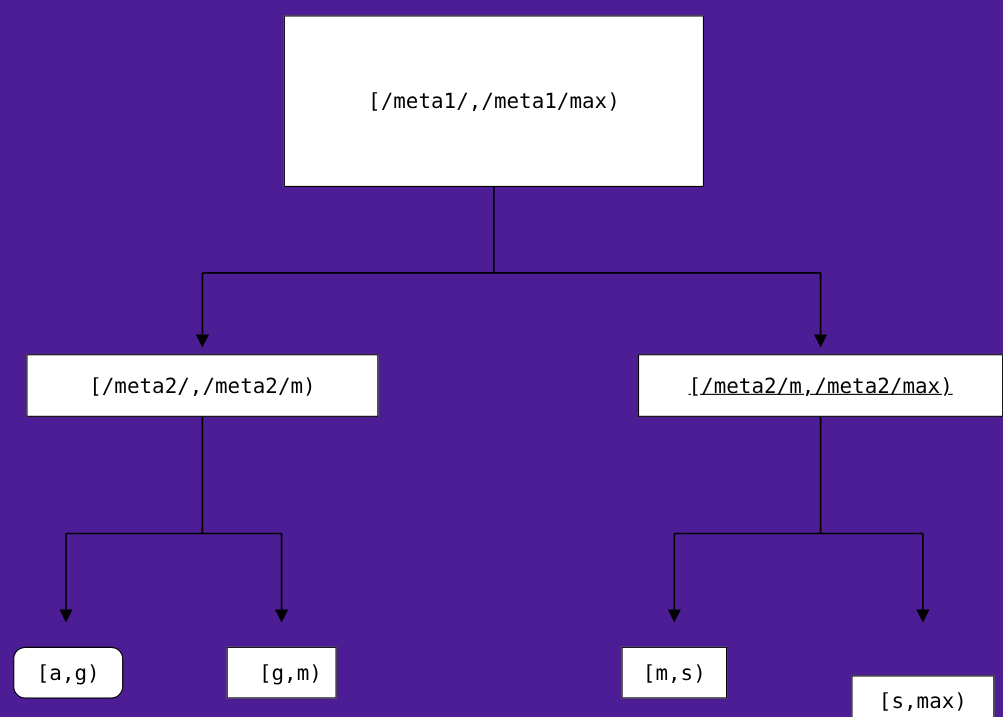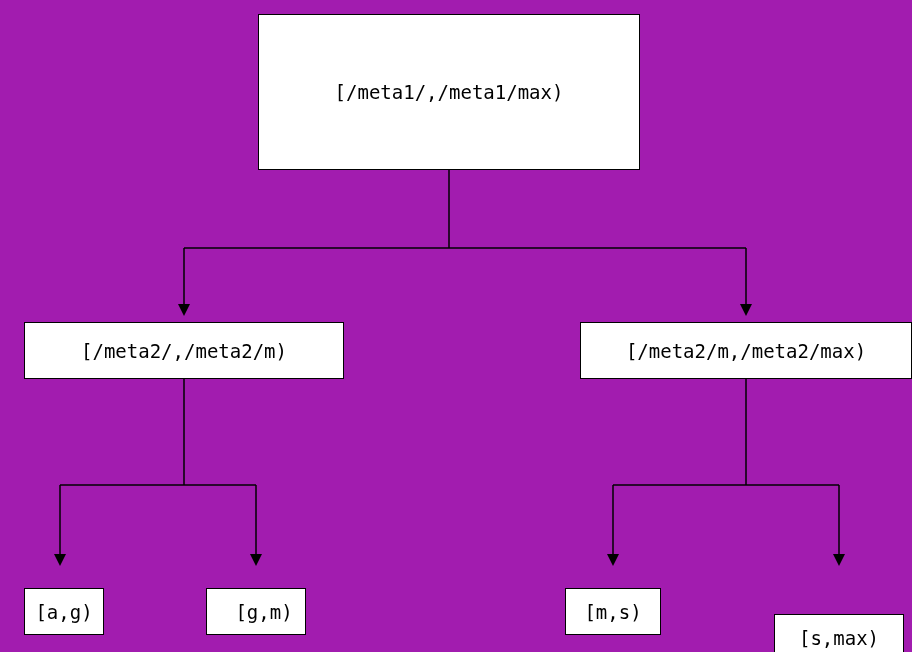--- a/index.html
+++ b/index.html
@@ -4,21 +4,21 @@
 <style>
   html, body {
     margin: 0;
     padding: 0;
     background: #ffffff;
   }
   .canvas {
     position: relative;
     width: 912px;
     height: 652px;
-    background: #a21caf;
+    background: #4c1d95;
     font-family: "DejaVu Sans Mono", "Liberation Mono", monospace;
     color: #000000;
     overflow: hidden;
   }
   .connectors {
     position: absolute;
     left: 0;
     top: 0;
     width: 912px;
     height: 652px;
@@ -29,22 +29,22 @@
     background: #ffffff;
     border: 1.5px solid #000000;
     display: flex;
     align-items: center;
     justify-content: center;
     font-size: 19px;
     white-space: nowrap;
   }
   .node-root   { left: 258px; top: 14px;  width: 382px; height: 156px; }
   .node-l2a    { left: 24px;  top: 322px; width: 320px; height: 57px;  }
-  .node-l2b    { left: 580px; top: 322px; width: 332px; height: 57px;  }
-  .node-leaf1  { left: 24px;  top: 588px; width: 80px; height: 47px;  }
+  .node-l2b    { left: 580px; top: 322px; width: 332px; height: 57px; text-decoration: underline;  }
+  .node-leaf1  { left: 12px;  top: 588px; width: 100px; height: 47px; border-radius: 11px;  }
   .node-leaf2  { left: 206px; top: 588px; width: 100px; height: 47px; padding-left: 16px;  }
   .node-leaf3  { left: 565px; top: 588px; width: 96px;  height: 47px; justify-content: center;  }
   .node-leaf4  { left: 774px; top: 588px; width: 130px; height: 47px; margin-top: 26px;  }
 </style>
 </head>
 <body>
 
 <div class="canvas">
 
   <svg class="connectors" width="912" height="652" viewBox="0 0 912 652" xmlns="http://www.w3.org/2000/svg">

